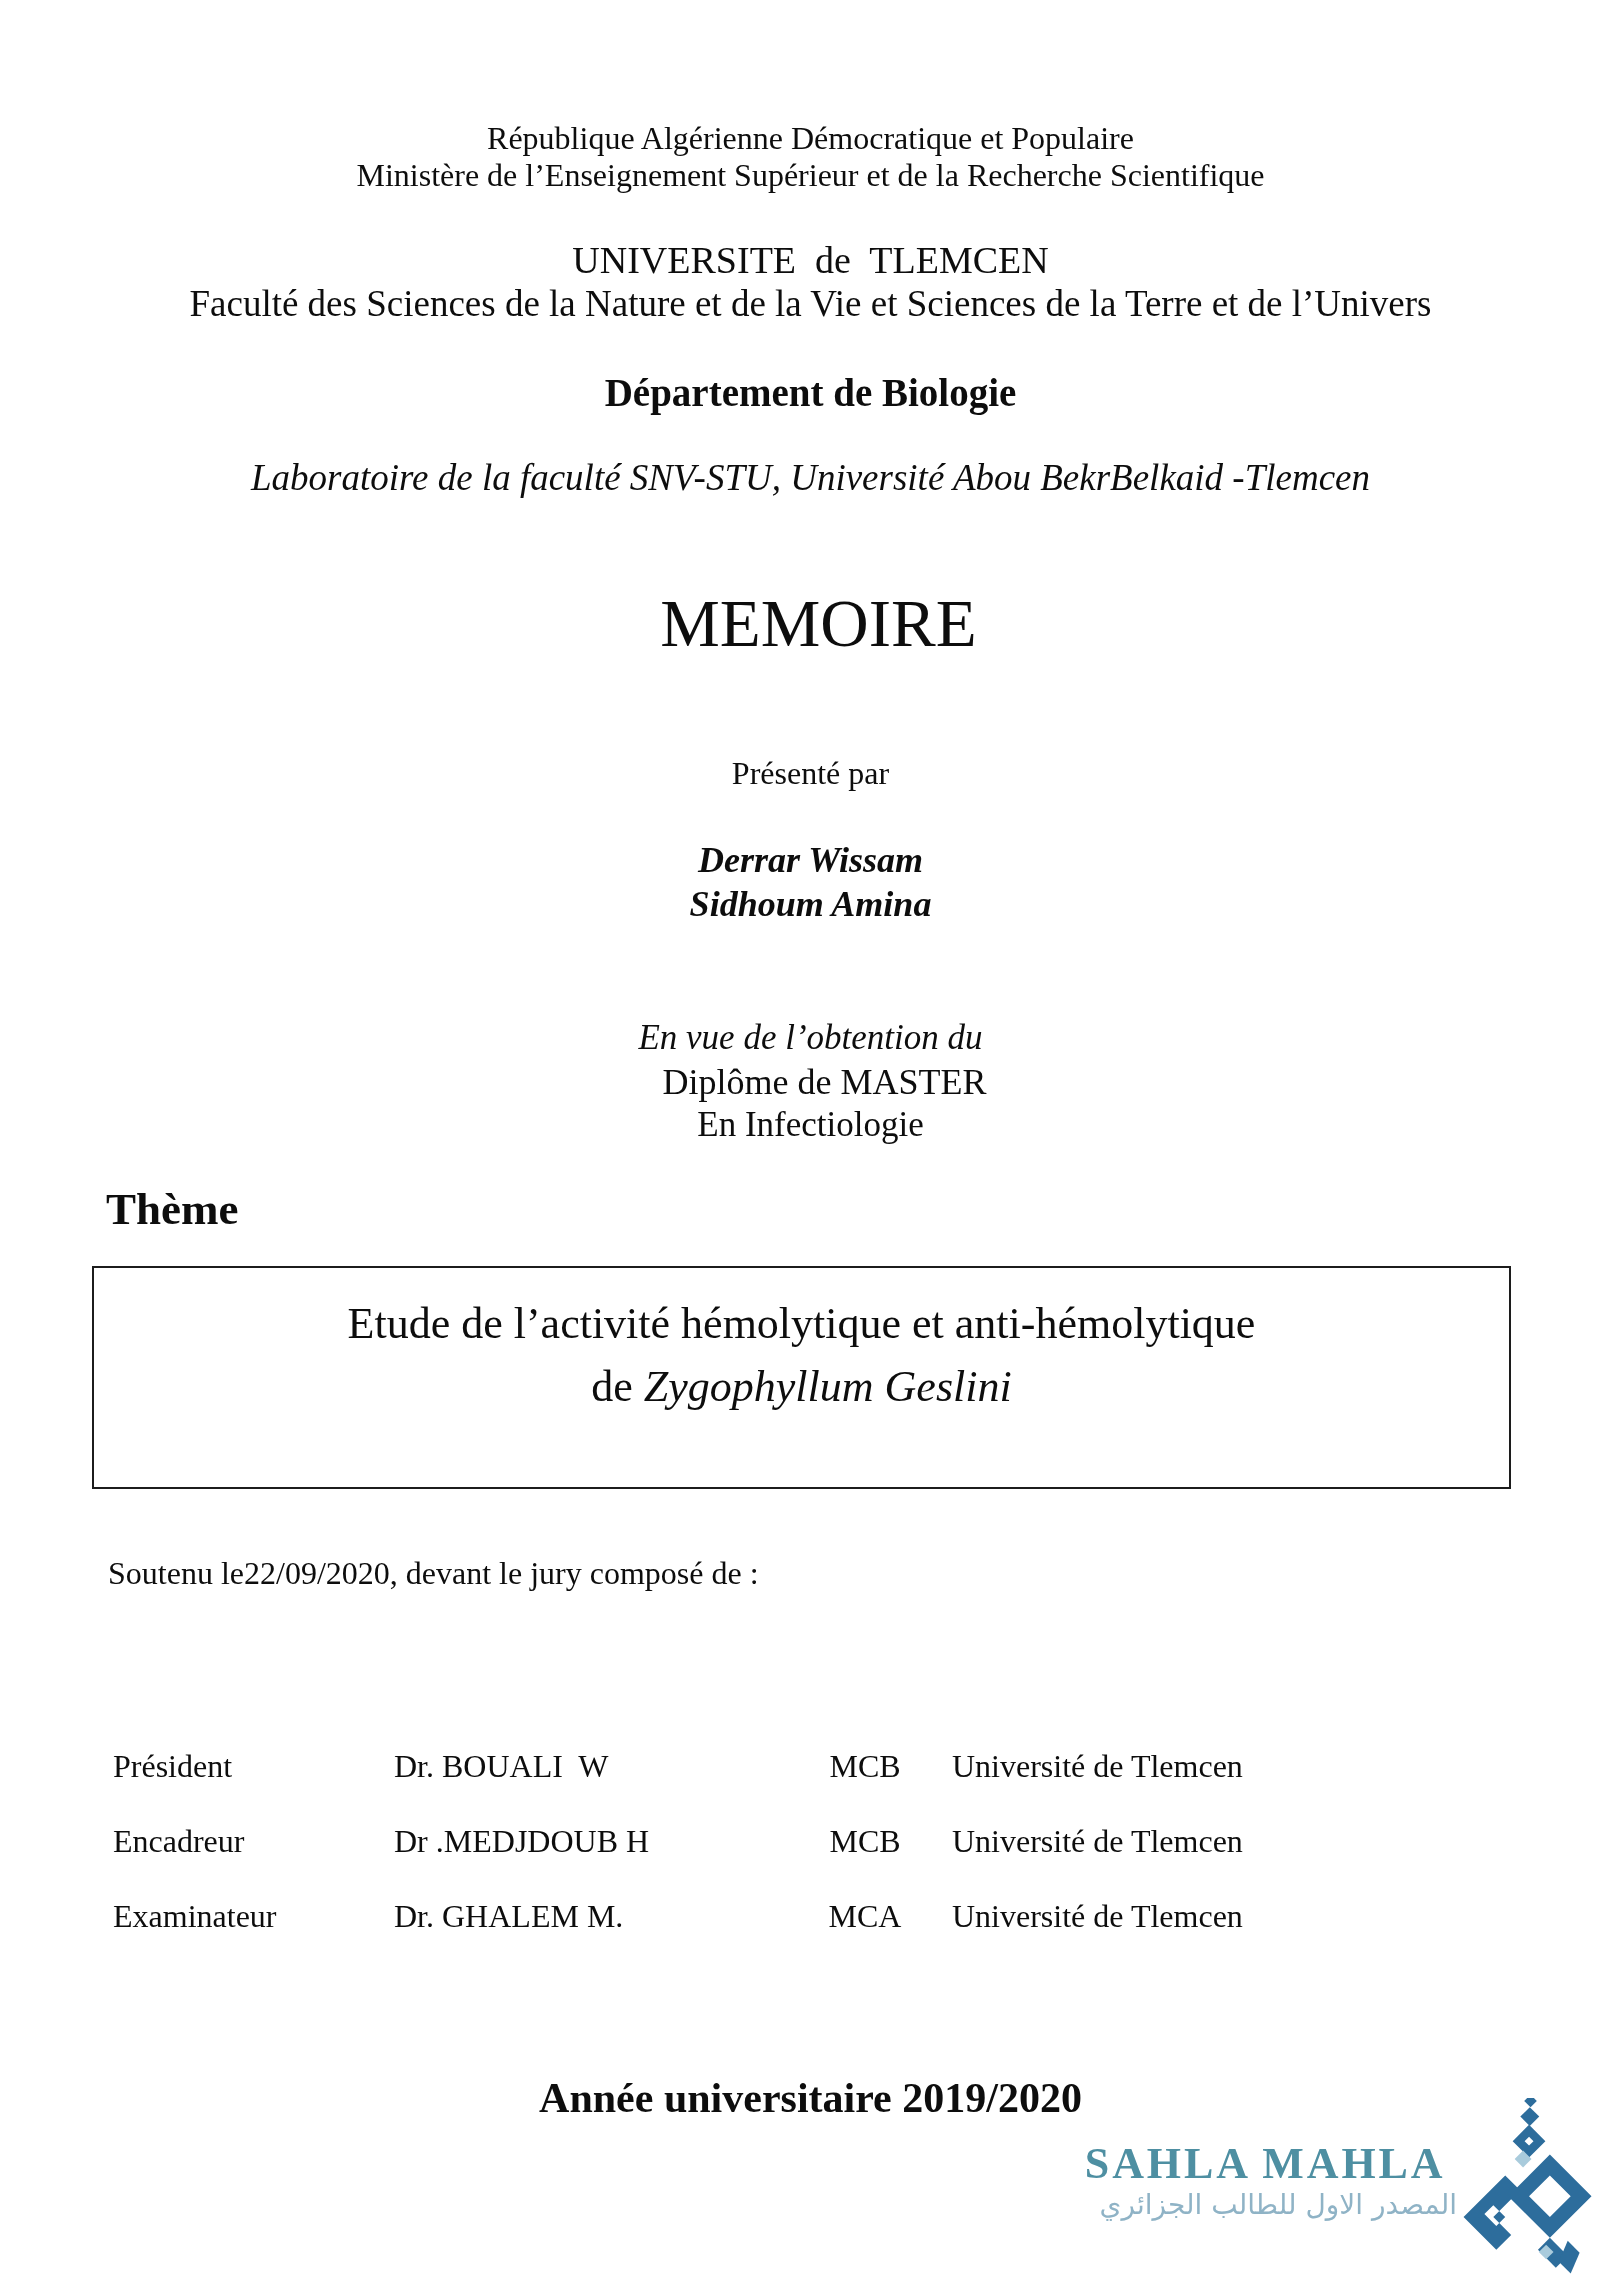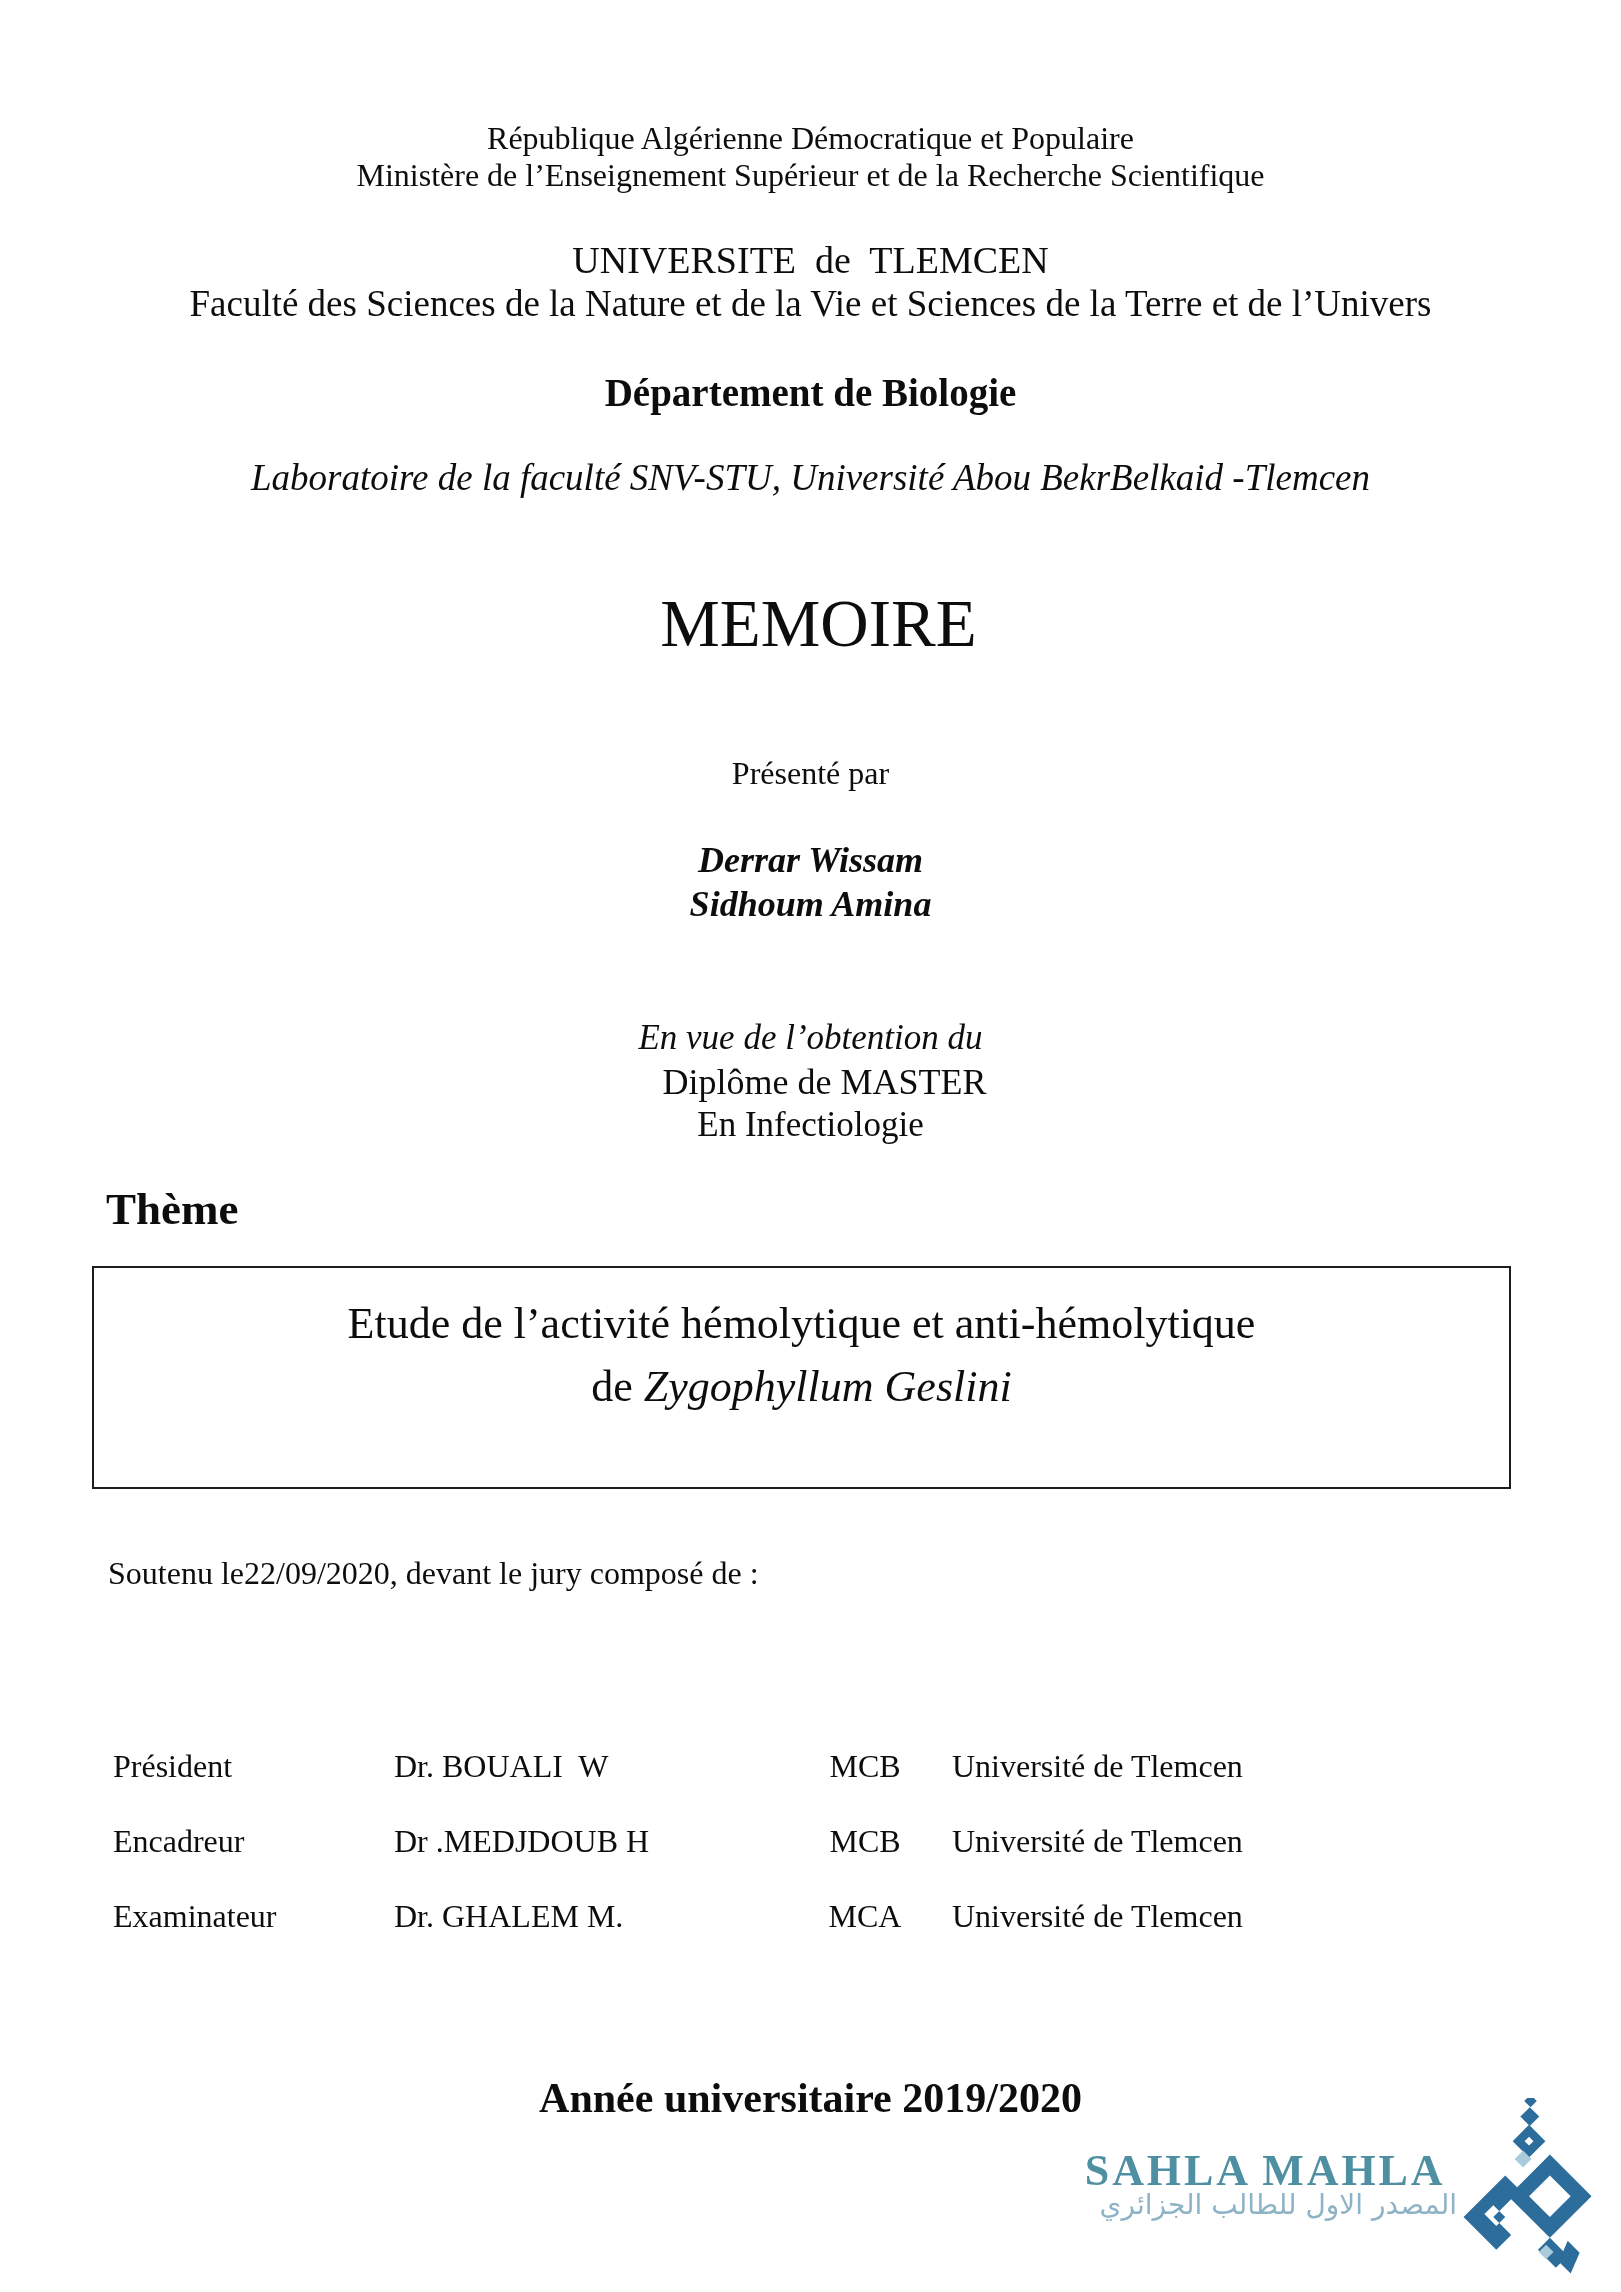--- a/index.html
+++ b/index.html
@@ -74,21 +74,21 @@
   #watermark {
     position: absolute;
     left: 1073px;
     top: 2098px;
     width: 549px;
     height: 186px;
   }
   #brand-name {
     position: absolute;
     left: 11.8px;
-    top: 47px;
+    top: 40px;
     width: 372px;
     font-family: "Liberation Serif", serif;
     font-weight: bold;
     font-size: 44px;
     letter-spacing: 2.9px;
     color: var(--brand, #4e8fa2);
     white-space: nowrap;
   }
   #brand-tagline {
     position: absolute;

